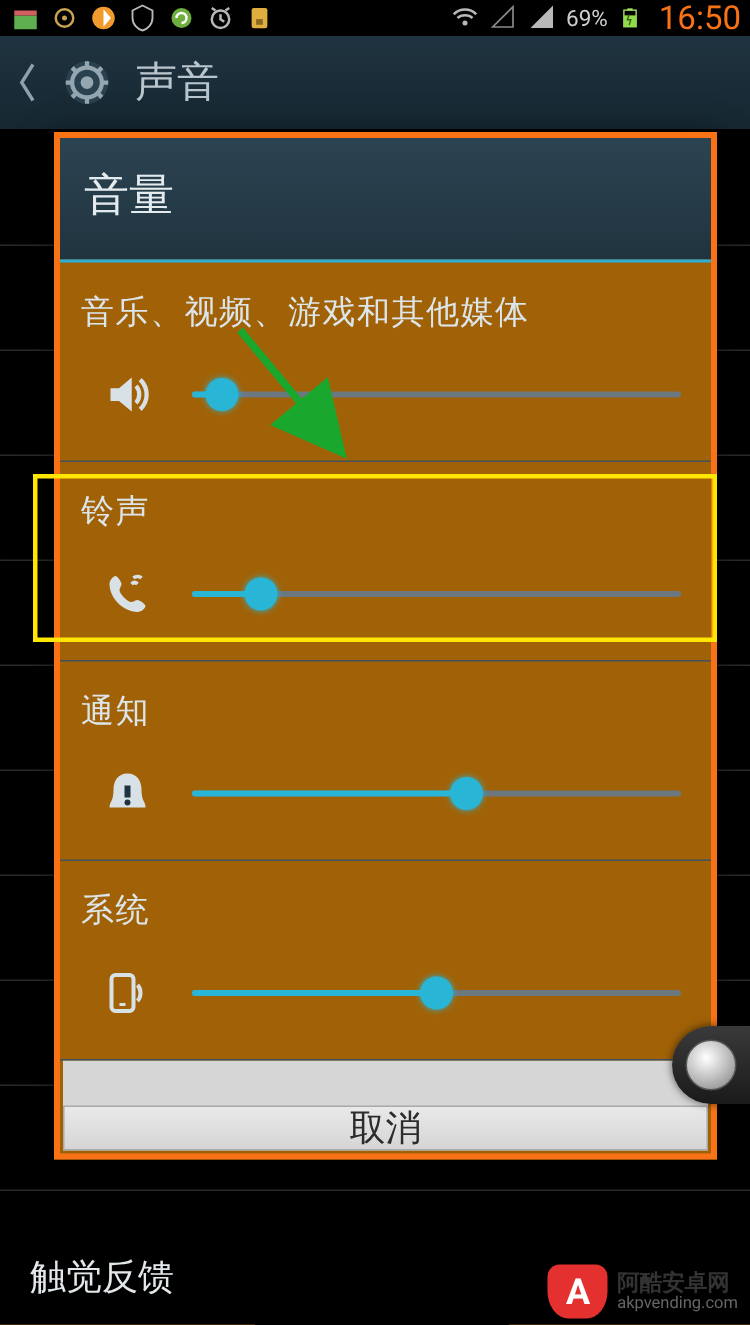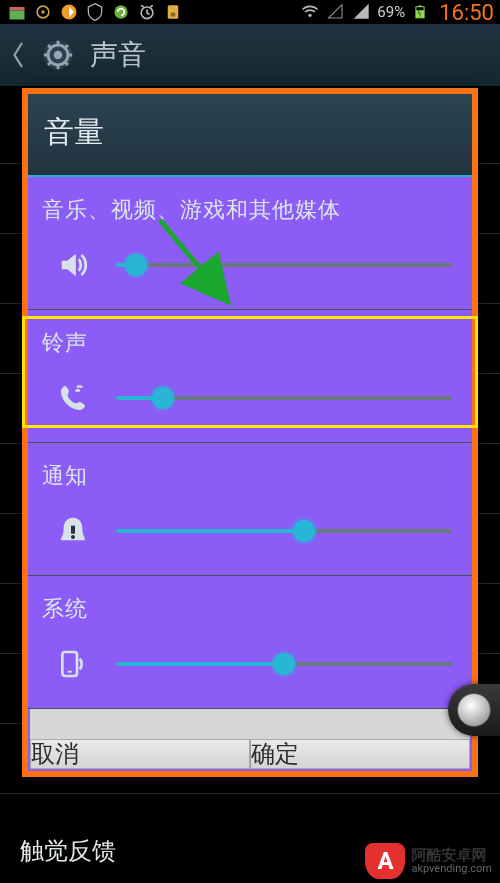--- a/index.html
+++ b/index.html
@@ -49,25 +49,25 @@
     position: absolute;
     bottom: 16px;
     left: 20px;
     color: #e2e7ea;
     font-size: 24px;
   }
 
   
   .dialog {
     position: absolute;
-    left: 22px; right: 22px;
+    left: 36px; right: 22px;
     top: 88px;
-    background: #8b5cf6;
+    background: #a16207;
     box-shadow: 0 4px 20px rgba(0,0,0,.5);
-    border: 6px solid #f97316;
+    border: 4px solid #f97316;
   }
   .dialog-title {
     padding: 18px 16px 22px;
     font-size: 30px;
     color: #e3ebef;
     background: linear-gradient(#2c4352, #20343f);
     border-bottom: 2px solid #2daed6;
   }
 
   .section {
@@ -152,21 +152,21 @@
     background: #d6d6d6;
     height: 60px;
     margin: 0 2px 2px;
   }
   .dlg-btn {
     flex: 1;
     background: linear-gradient(#e9e9e9, #d5d5d5);
     border: 1px solid #aaa;
     display: flex;
     align-items: center;
-    justify-content: flex-start;
+    justify-content: center;
     font-size: 24px;
     color: #2c2c2c;
     cursor: pointer;
     margin-top: 30px;
   }
   .dlg-btn + .dlg-btn { border-left: 1px solid #9a9a9a; }
 
   
   .assistive {
     position: absolute;
@@ -397,23 +397,20 @@
         <div class="track-fill" style="width:50%"></div>
         <div class="thumb" style="left:50%"></div>
       </div>
     </div>
   </div>
 
   <div class="button-bar">
     <div class="dlg-btn">
         <span>取消</span>
       </div>
-    <div class="dlg-btn">
-        <span>确定</span>
-      </div>
   </div>
 </div>
 
 <div class="highlight-box"></div>
 
 <svg class="arrow-annotation" width="120" height="120">
   <defs>
     <marker id="ah" markerWidth="12" markerHeight="12" refX="9" refY="5" orient="auto">
       <path d="M0,0 L10,5 L0,10 Z" fill="#19a72e"></path>
     </marker>

